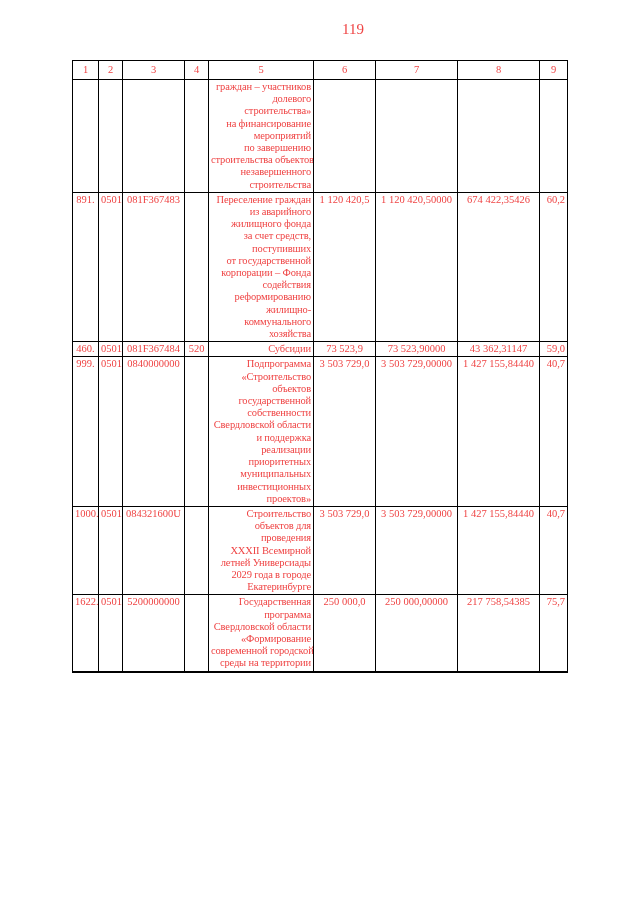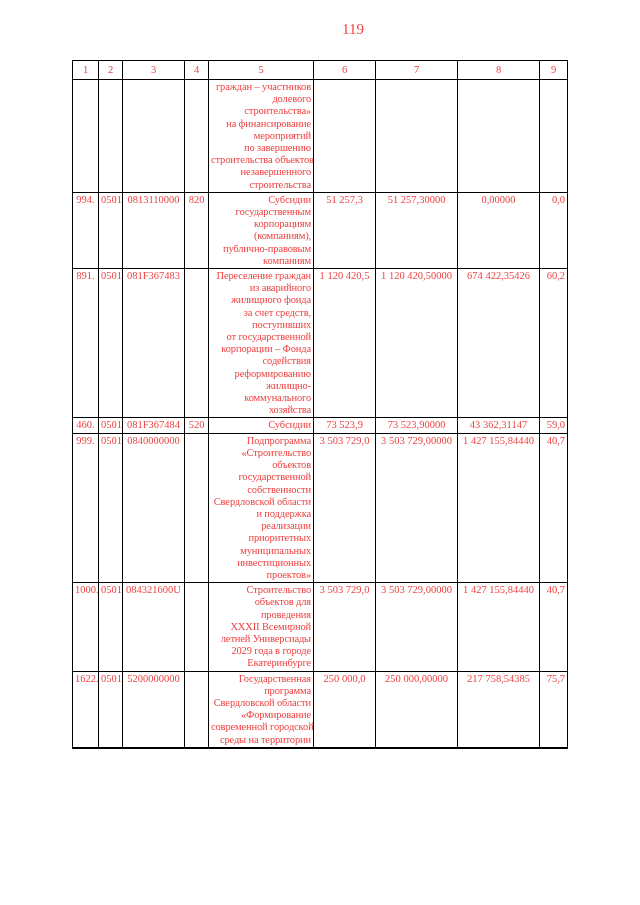--- a/index.html
+++ b/index.html
@@ -105,36 +105,20 @@
 по завершению
 строительства объектов
 незавершенного
 строительства</td>
     <td class="c-center"></td>
     <td class="c-center"></td>
     <td class="c-center"></td>
     <td class="c-right"></td>
   </tr>
         <tr>
-    <td class="c-center">994.</td>
-    <td class="c-center">0501</td>
-    <td class="c-center">0813110000</td>
-    <td class="c-center">820</td>
-    <td class="c-name">Субсидии
-государственным
-корпорациям
-(компаниям),
-публично-правовым
-компаниям</td>
-    <td class="c-center">51 257,3</td>
-    <td class="c-center">51 257,30000</td>
-    <td class="c-center">0,00000</td>
-    <td class="c-right">0,0</td>
-  </tr>
-        <tr>
     <td class="c-center">891.</td>
     <td class="c-center">0501</td>
     <td class="c-center">081F367483</td>
     <td class="c-center"></td>
     <td class="c-name">Переселение граждан
 из аварийного
 жилищного фонда
 за счет средств,
 поступивших
 от государственной

